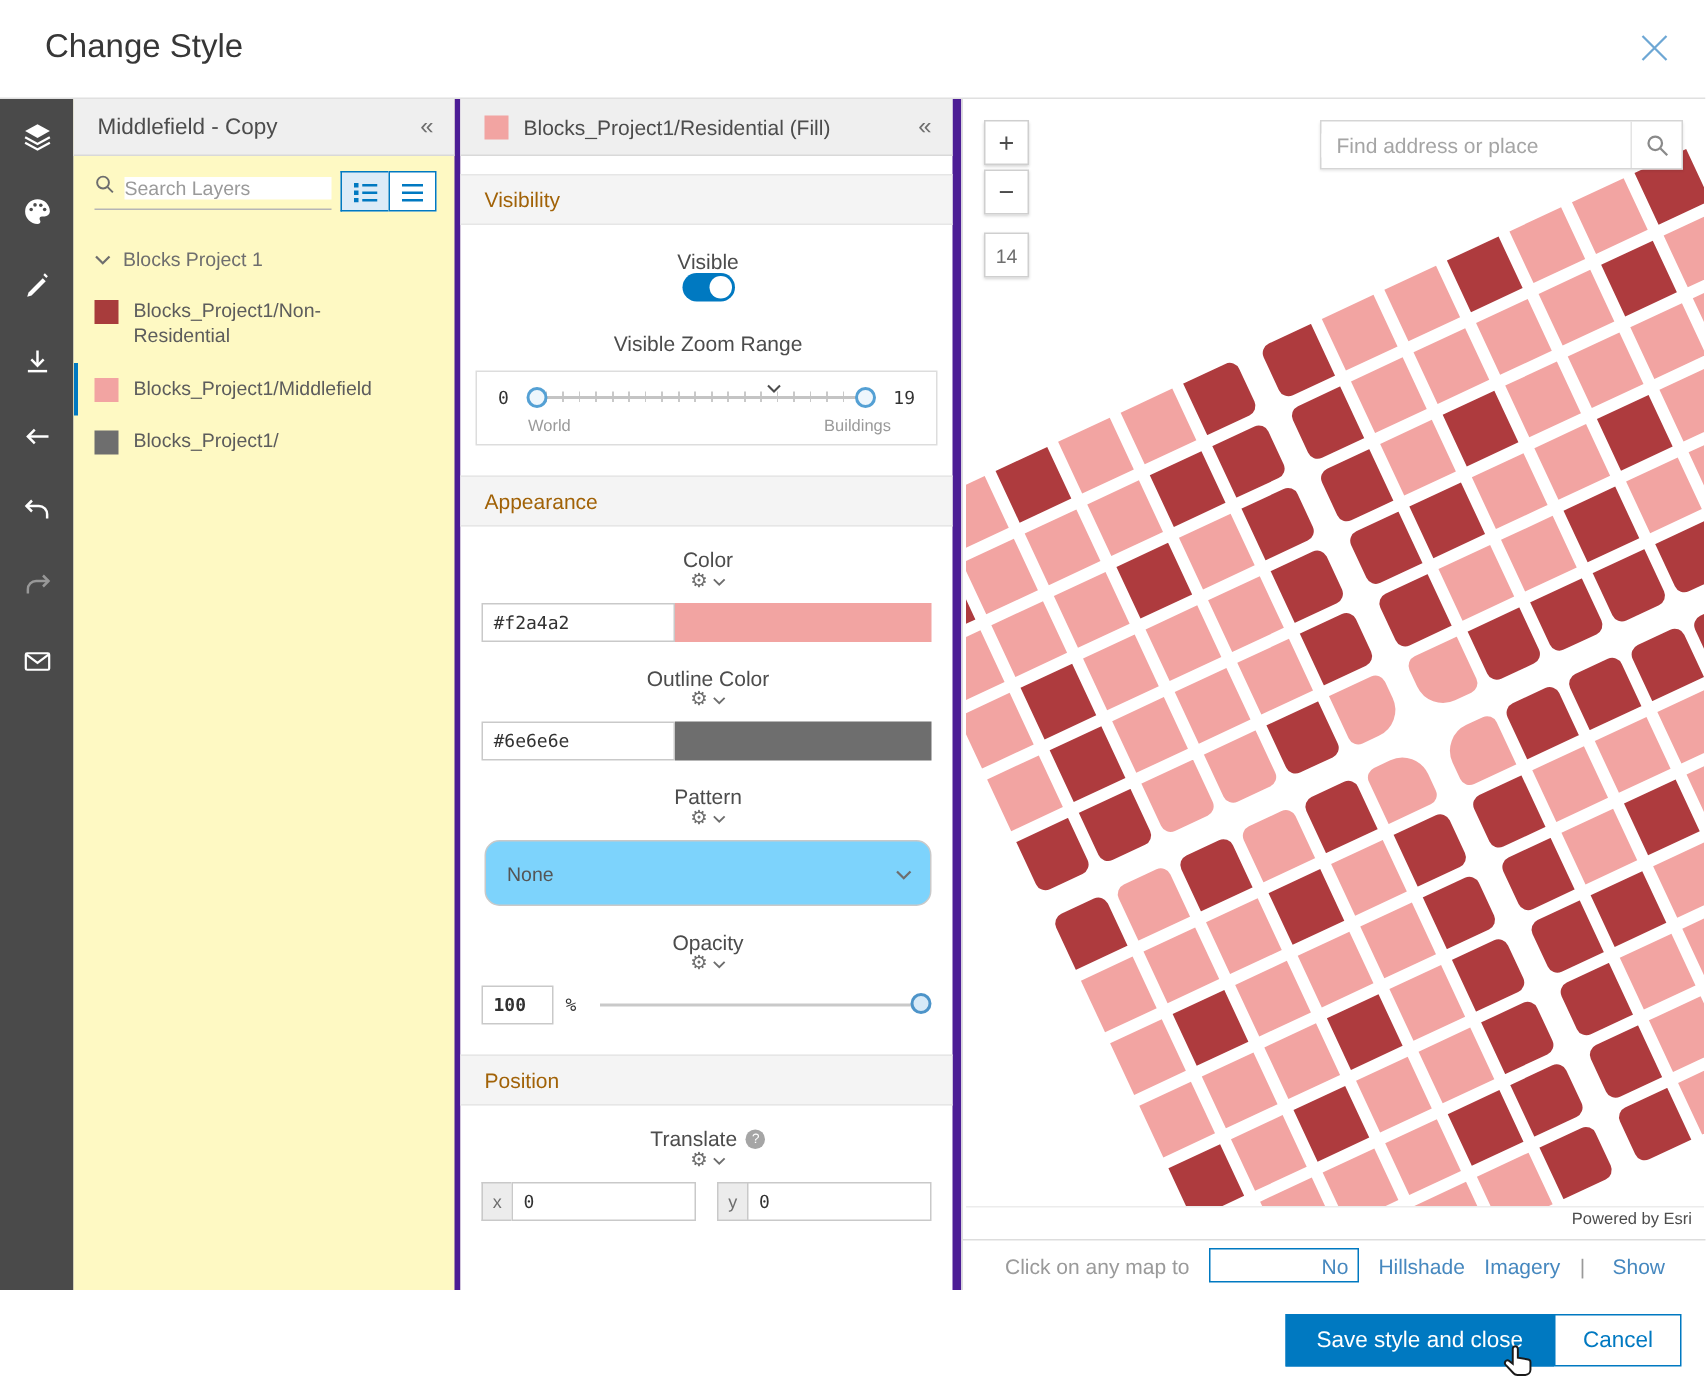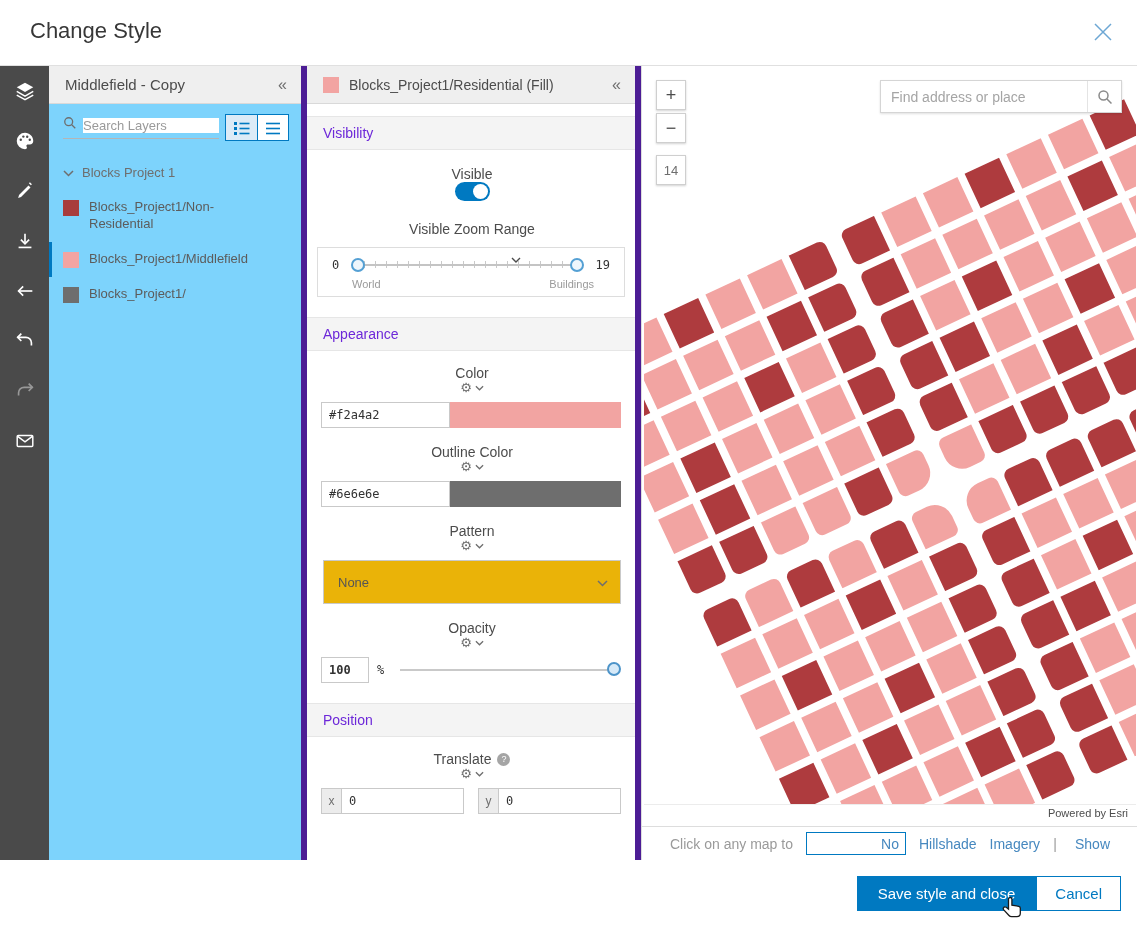--- a/index.html
+++ b/index.html
@@ -12,21 +12,21 @@
   .close-btn { position:absolute; right:22px; top:20px; width:24px; height:24px; cursor:pointer; }
 
   
   .body-area { position:absolute; left:0; top:66px; width:1137px; height:794px; }
 
   
   .tool-rail { position:absolute; left:0; top:0; width:49px; height:794px; background:#4a4a4a; }
   .rail-icon { width:49px; height:50px; display:flex; align-items:center; justify-content:center; cursor:pointer; }
 
   
-  .layers-panel { position:absolute; left:49px; top:0; width:258px; height:794px; background:#7dd3fc; border-right:6px solid #4c1d95; }
+  .layers-panel { position:absolute; left:49px; top:0; width:258px; height:794px; background:#fef9c3; border-right:4px solid #4c1d95; }
   .panel-header { height:38px; background:#efefef; border-bottom:1px solid #d9d9d9; display:flex; align-items:center; padding:0 12px 0 16px; font-size:15px; color:#4c4c4c; }
   .panel-header .ph-title { flex:1; white-space:nowrap; overflow:hidden; }
   .collapse-glyph { font-size:16px; color:#6e6e6e; cursor:pointer; padding:0 2px; }
 
   .search-row { display:flex; align-items:center; margin:10px 12px 0 14px; gap:6px; }
   .search-underline { display:flex; align-items:center; gap:6px; flex:1; border-bottom:1px solid #b5b5b5; padding-bottom:4px; }
   .search-underline input { border:none; outline:none; flex:1; width:60px; font-size:13px; color:#555; font-family:"Liberation Sans",sans-serif; }
   .search-underline input::placeholder { color:#9a9a9a; }
   .view-toggle { display:flex; }
   .view-toggle .vt-btn { width:32px; height:27px; border:1px solid #0079c1; background:#fff; display:flex; align-items:center; justify-content:center; cursor:pointer; }
@@ -35,21 +35,21 @@
   .tree-group { display:flex; align-items:center; gap:8px; margin:24px 14px 0 14px; font-size:13px; color:#6e6e6e; cursor:pointer; }
   .layer-list { margin-top:10px; }
   .layer-item { display:flex; align-items:flex-start; gap:10px; padding:9px 14px; cursor:pointer; }
   .layer-item.selected { box-shadow: inset 3px 0 0 #0079c1; }
   .layer-swatch { width:16px; height:16px; flex:0 0 16px; margin-top:1px; }
   .layer-label { font-size:13px; color:#5c5c5c; line-height:1.3; width:170px; word-wrap:break-word; }
 
   
   .style-panel { position:absolute; left:307px; top:0; width:334px; height:794px; background:#fff; border-right:6px solid #4c1d95; }
   .sp-header-swatch { width:16px; height:16px; margin-right:10px; flex:0 0 16px; }
-  .section-band { margin-top:12px; height:34px; background:#f4f4f4; border-top:1px solid #e6e6e6; border-bottom:1px solid #e6e6e6; display:flex; align-items:center; padding:0 16px; font-size:14px; color:#6d28d9; }
+  .section-band { margin-top:12px; height:34px; background:#f4f4f4; border-top:1px solid #e6e6e6; border-bottom:1px solid #e6e6e6; display:flex; align-items:center; padding:0 16px; font-size:14px; color:#a16207; }
   .sp-row { display:flex; align-items:center; justify-content:space-between; margin:16px 14px 0 16px;flex-direction:column; }
   .panel-label { font-size:14px; color:#4c4c4c; display:flex; align-items:center; gap:6px; }
   .gear-ctl { display:flex; align-items:center; gap:3px; color:#6e6e6e; cursor:pointer; }
   .gear-glyph { font-family:"DejaVu Sans", sans-serif; font-size:13px; line-height:1; color:#6e6e6e; }
 
   .toggle { position:relative; width:35px; height:19px; background:#0079c1; border-radius:10px; cursor:pointer; }
   .toggle .knob { position:absolute; right:2px; top:2px; width:15px; height:15px; background:#fff; border-radius:50%; }
 
   .zoom-box { margin:10px 10px 0 10px; border:1px solid #ddd; padding:8px 8px 4px 8px; }
   .zr-row { display:flex; align-items:center; }
@@ -62,21 +62,21 @@
   .zr-handle.left { left:-2px; }
   .zr-handle.right { right:-2px; }
   .zr-caret { position:absolute; top:-7px; left:69%; }
   .zr-captions { display:flex; justify-content:space-between; font-size:11px; color:#9a9a9a; padding:4px 22px 2px 26px; }
 
   .text-input { border:1px solid #c9c9c9; background:#fff; font-family:"DejaVu Sans Mono", monospace; font-size:12px; color:#323232; height:26px; padding:0 7px; outline:none; }
   .combo-row { display:flex; margin:8px 14px 0 14px; }
   .combo-row .text-input { width:129px; }
   .color-preview { flex:1; height:26px; cursor:pointer; }
 
-  .pattern-select { margin:8px 14px 0 16px; height:44px; background:#eab308; border:1px solid #c9c9c9; border-radius:0; display:flex; align-items:center; justify-content:space-between; padding:0 12px 0 14px; font-size:13px; color:#555; cursor:pointer; }
+  .pattern-select { margin:8px 14px 0 16px; height:44px; background:#7dd3fc; border:1px solid #c9c9c9; border-radius:10px; display:flex; align-items:center; justify-content:space-between; padding:0 12px 0 14px; font-size:13px; color:#555; cursor:pointer; }
 
   .op-row { display:flex; align-items:center; margin:8px 14px 0 14px; }
   .op-input { width:48px;font-weight:bold; }
   .op-unit { font-family:"DejaVu Sans Mono", monospace; font-size:12px; color:#323232; margin:0 6px 0 8px; }
   .op-track { position:relative; flex:1; height:2px; background:#c9c9c9; margin-left:10px; margin-right:4px; }
   .op-handle { position:absolute; right:-4px; top:-7px; width:14px; height:14px; border-radius:50%; background:#d7eaf8; border:2px solid #4d94c9; cursor:pointer; }
 
   .help-icon { width:13px; height:13px; border-radius:50%; background:#a5a5a5; color:#fff; font-size:9px; line-height:13px; text-align:center; display:inline-block; }
   .xy-row { display:flex; align-items:center; margin:8px 14px 0 14px; gap:14px; }
   .xy-pair { display:flex; align-items:center; flex:1; }

